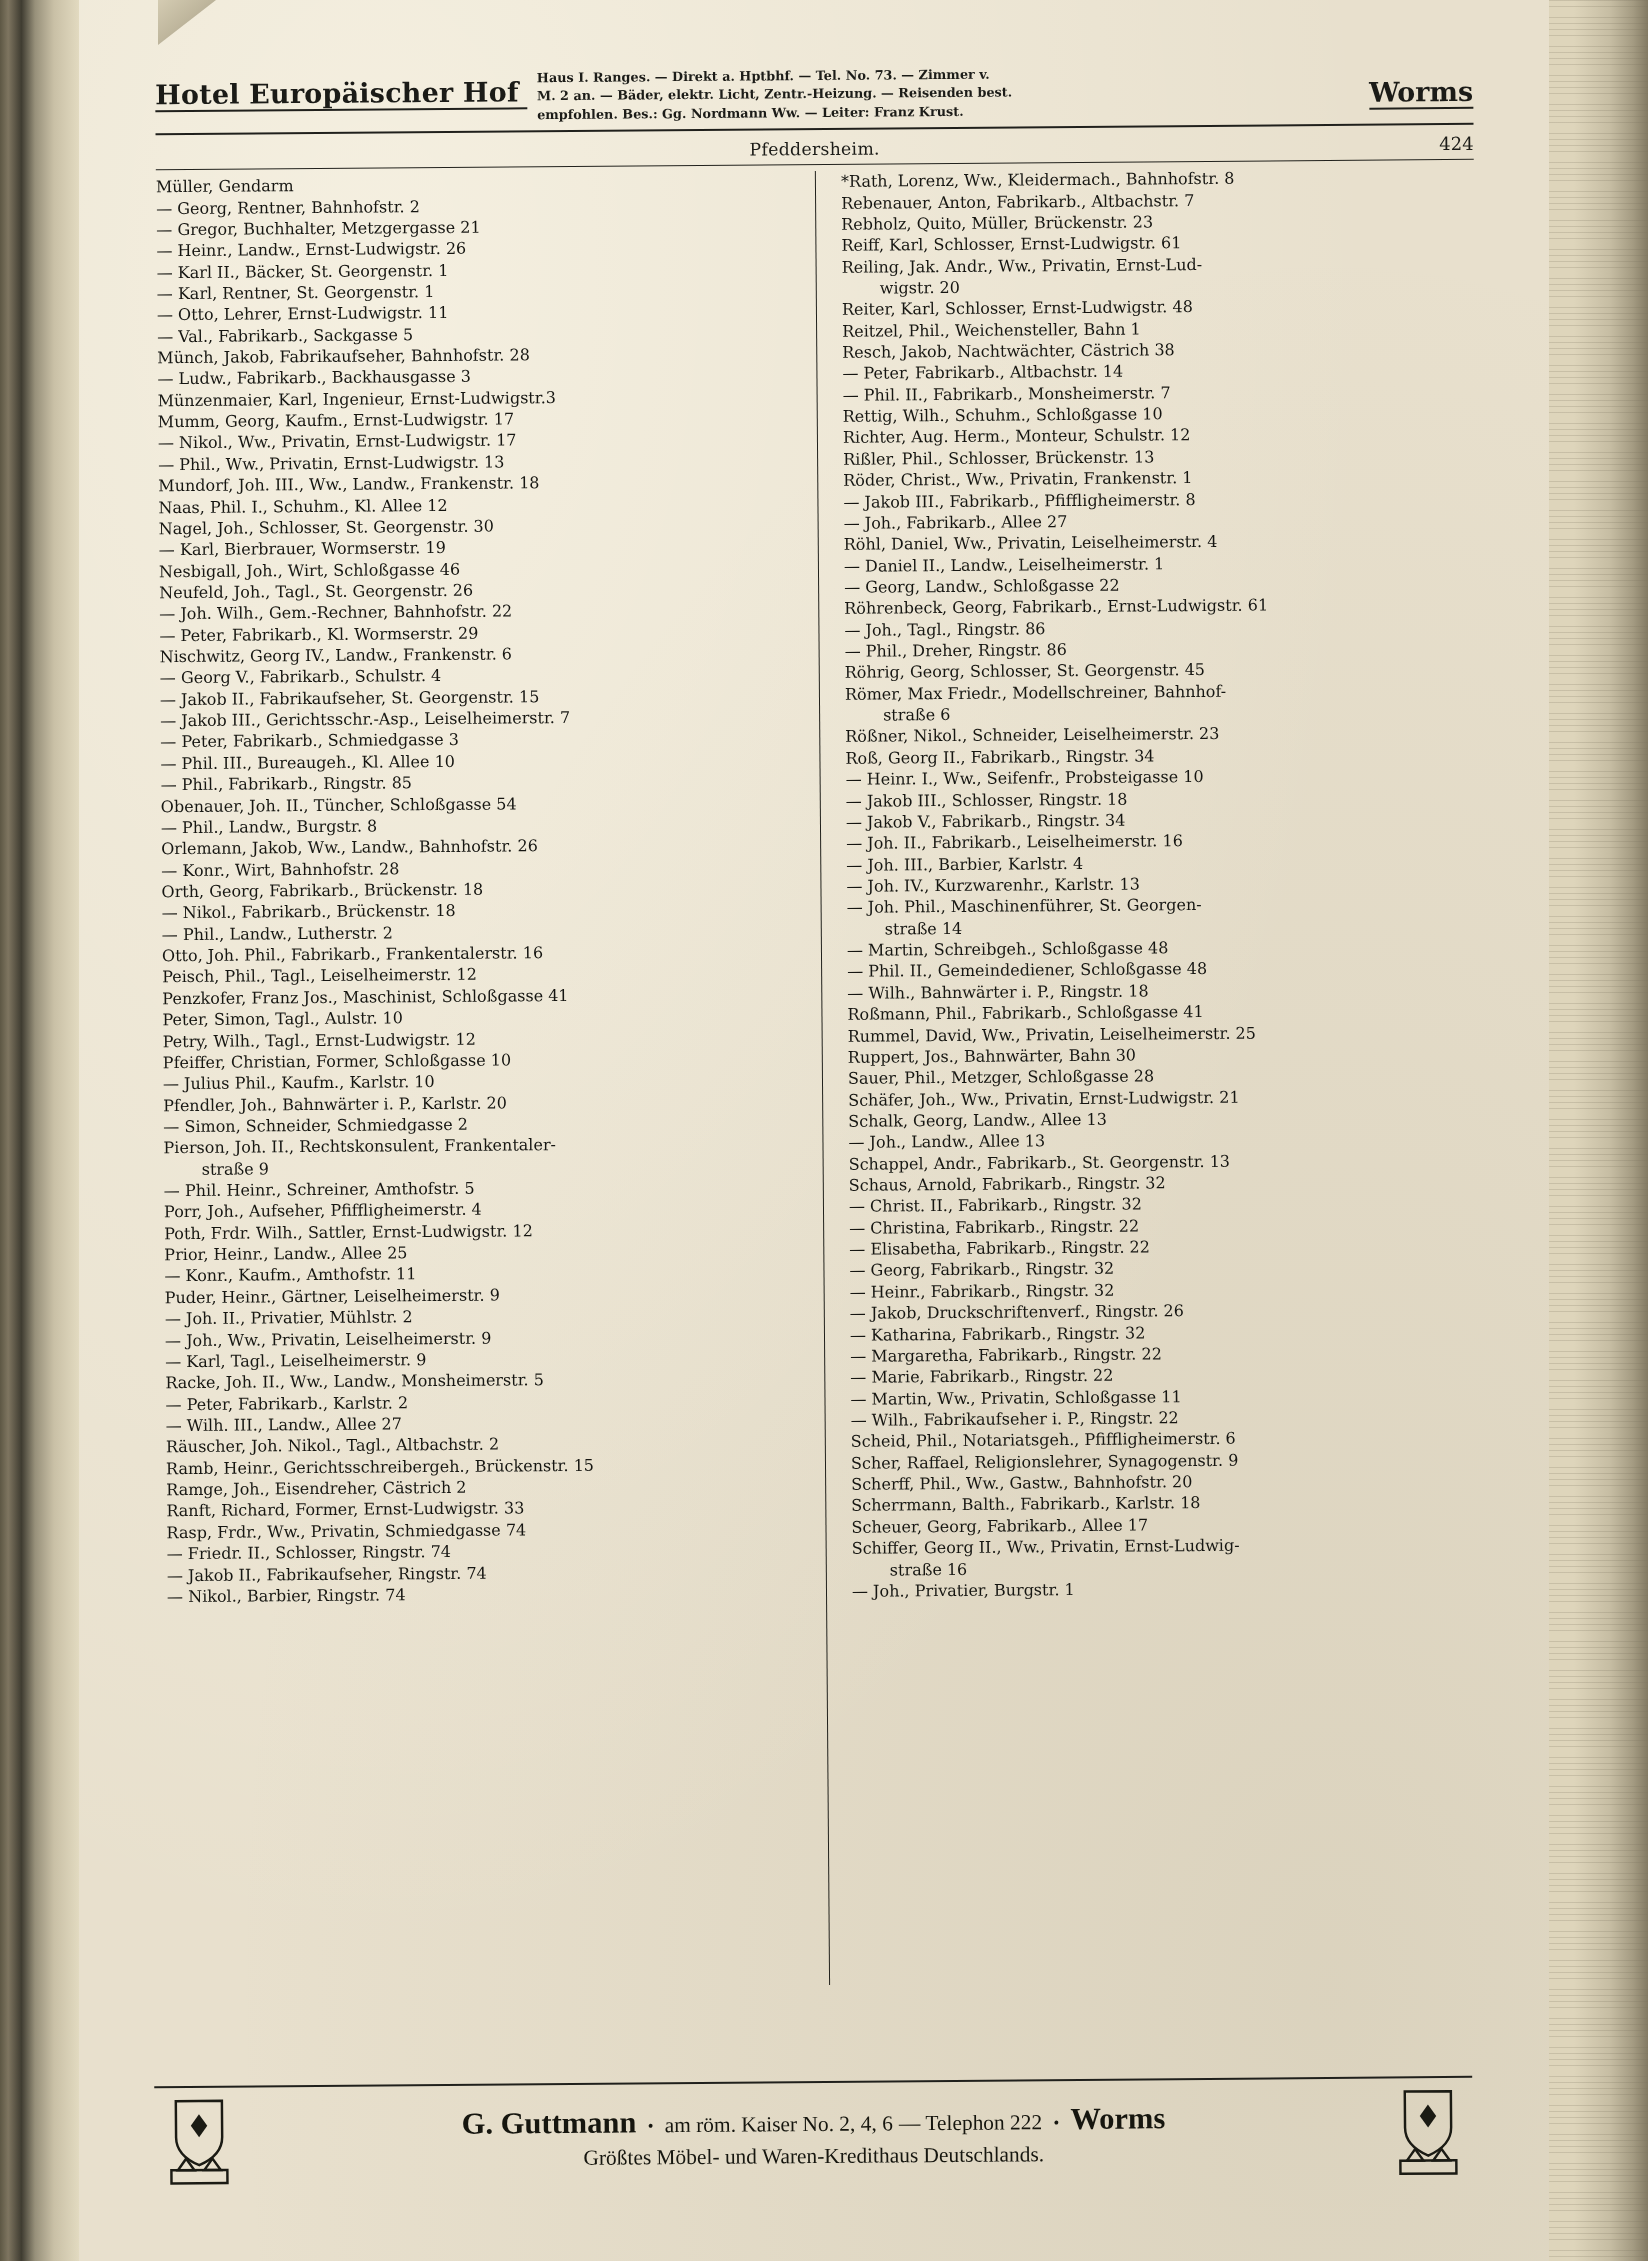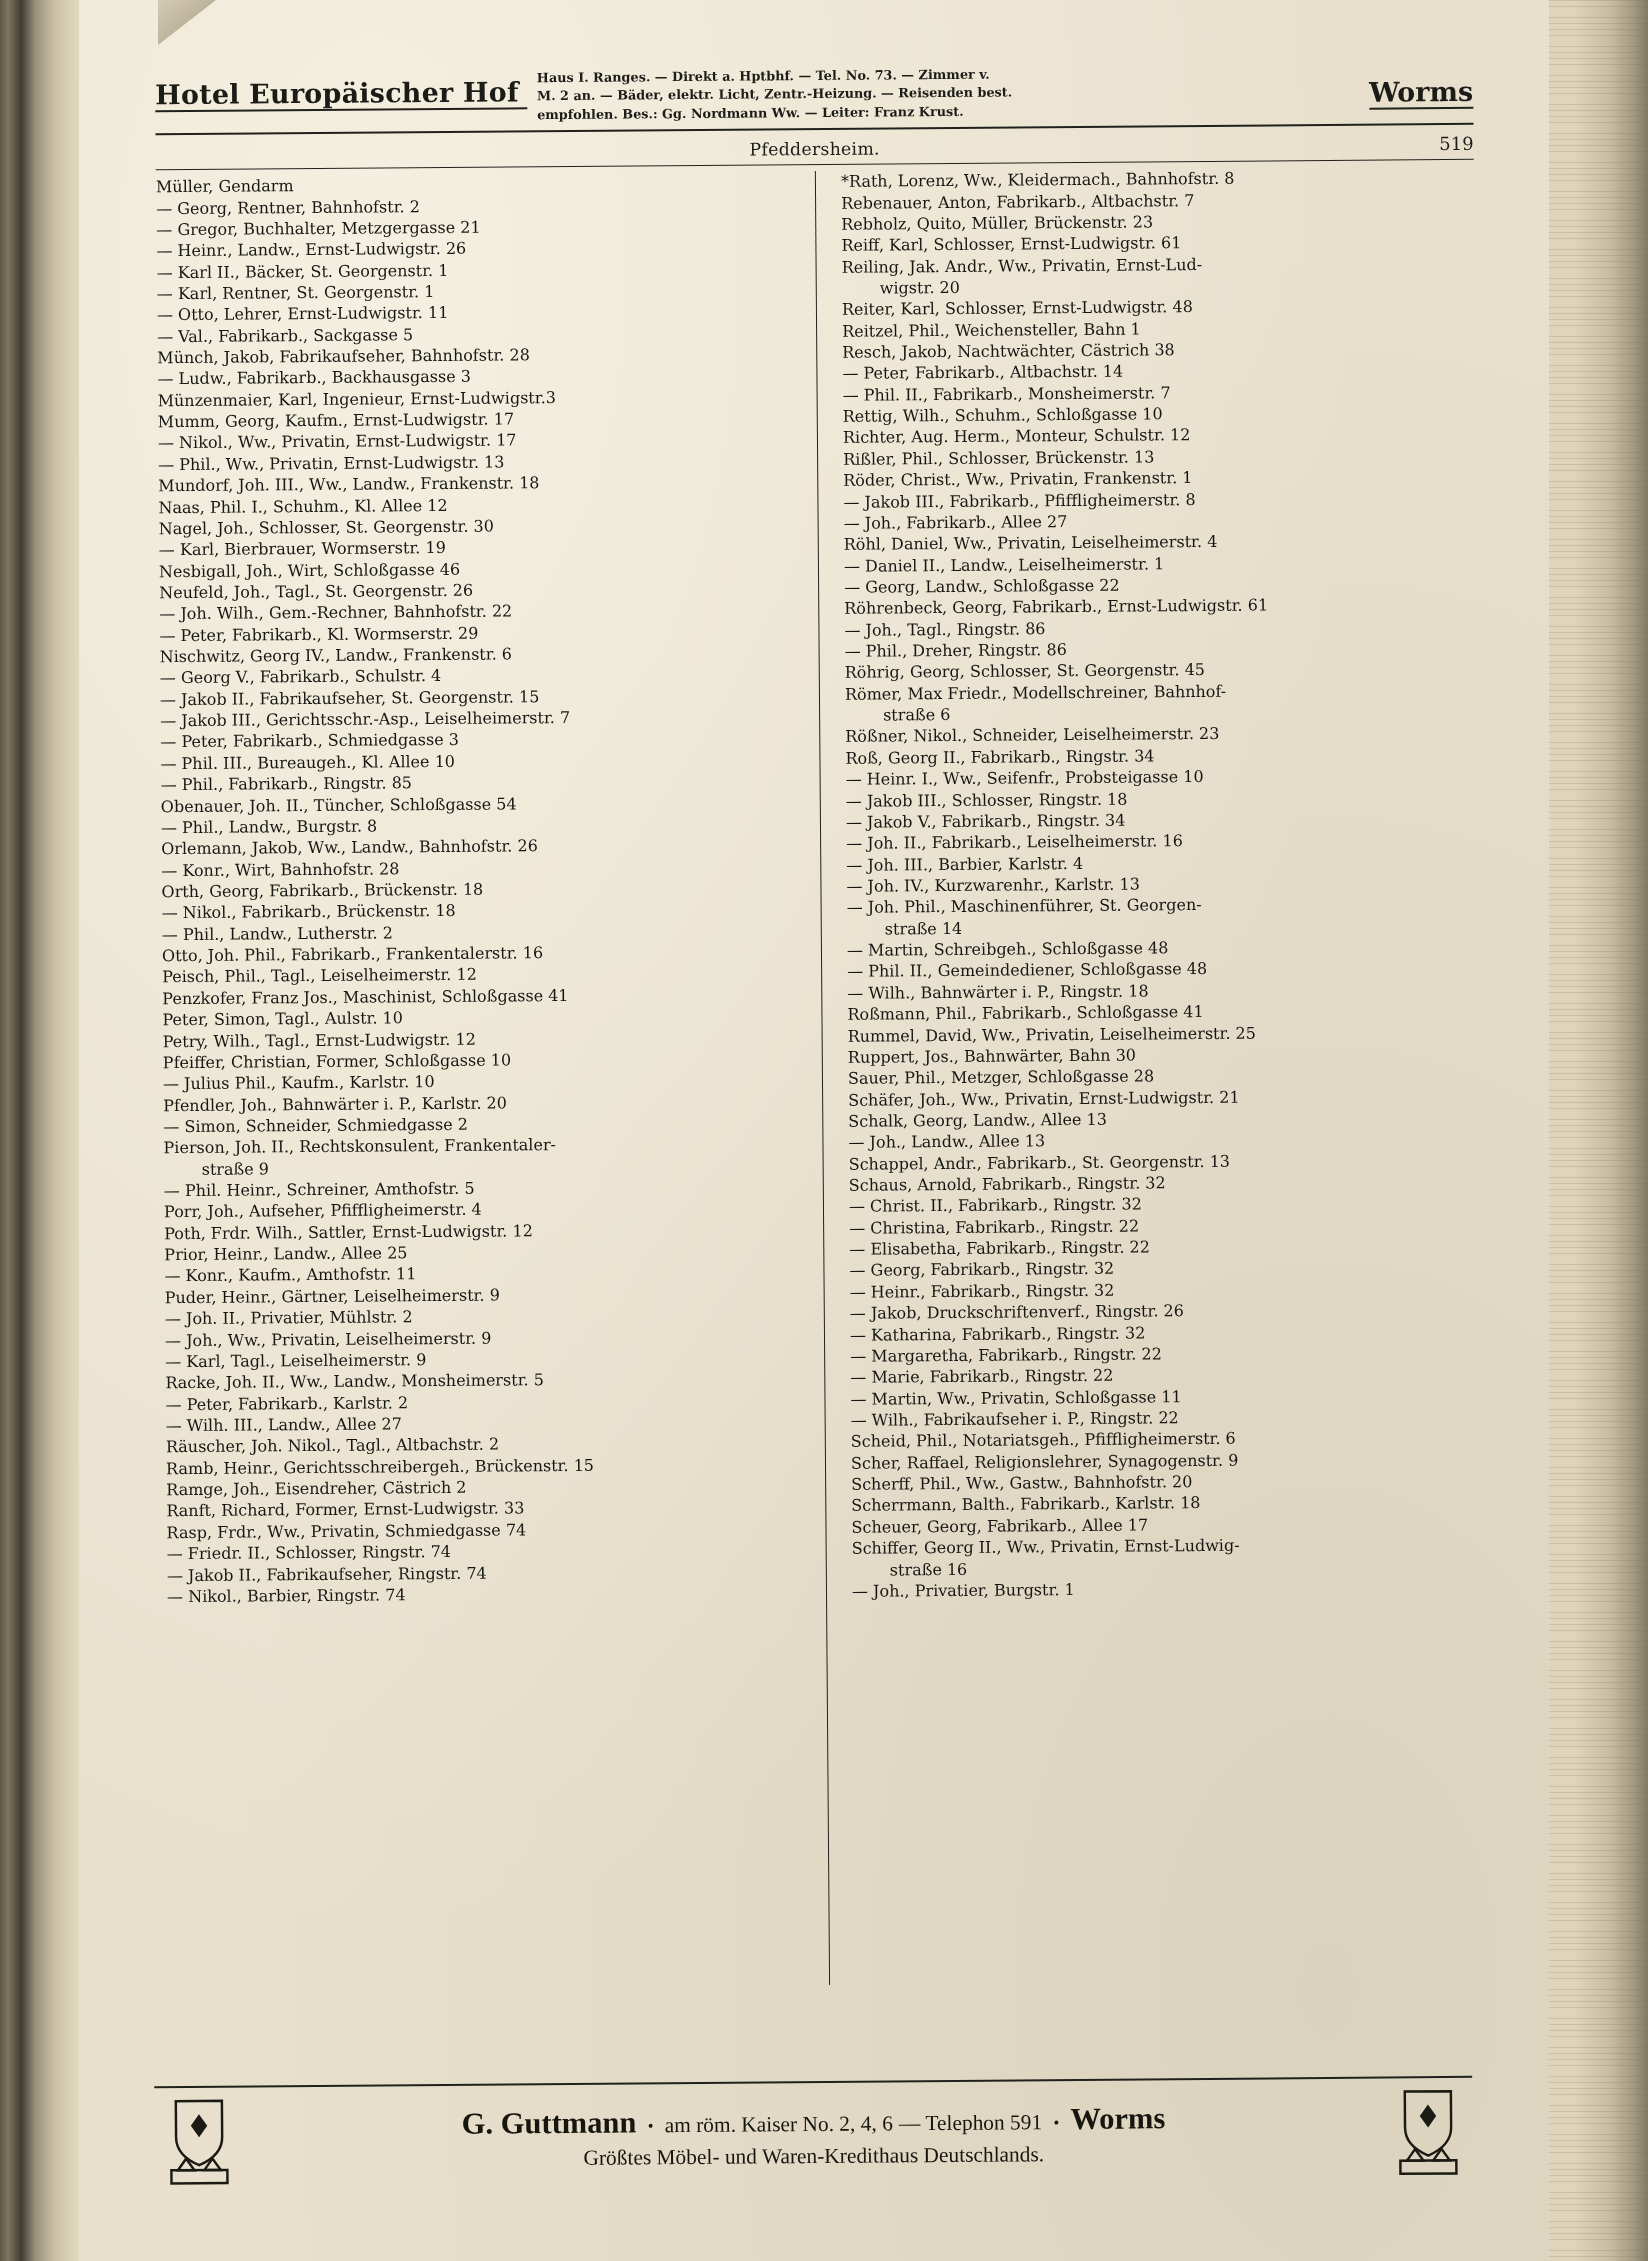--- a/index.html
+++ b/index.html
@@ -163,21 +163,21 @@
         <div class="banner-mid">
           <span class="ln">Haus I. Ranges. — Direkt a. Hptbhf. — Tel. No. 73. — Zimmer v.</span>
           <span class="ln">M. 2 an. — Bäder, elektr. Licht, Zentr.-Heizung. — Reisenden best.</span>
           <span class="ln">empfohlen.  Bes.: Gg. Nordmann Ww. — Leiter: Franz Krust.</span>
         </div>
         <div class="banner-right">Worms</div>
       </div>
 
       <div class="runhead">
         <span class="place">Pfeddersheim.</span>
-        <span class="pageno">519</span>
+        <span class="pageno">424</span>
       </div>
 
       <div class="cols">
         <div class="col left" id="col-left">
             <div class="entry">Müller, Gendarm</div>
             <div class="entry">— Georg, Rentner, Bahnhofstr. 2</div>
             <div class="entry">— Gregor, Buchhalter, Metzgergasse 21</div>
             <div class="entry">— Heinr., Landw., Ernst-Ludwigstr. 26</div>
             <div class="entry">— Karl II., Bäcker, St. Georgenstr. 1</div>
             <div class="entry">— Karl, Rentner, St. Georgenstr. 1</div>
@@ -324,21 +324,21 @@
           <path d="M14 90 h68 v16 h-68 z" fill="none" stroke="#1b1b14" stroke-width="3"></path>
           <path d="M22 90 l10 -14 l10 14 z M54 90 l10 -14 l10 14 z" fill="none" stroke="#1b1b14" stroke-width="3"></path>
         </svg>
       </div>
       <div class="ad-body">
         <div class="ad-line1">
           <span class="big">G. Guttmann</span>
           <span class="dotsep">•</span>
           <span class="mid">am röm. Kaiser No. 2, 4, 6</span>
           <span class="mid"> — </span>
-          <span class="mid">Telephon 591</span>
+          <span class="mid">Telephon 222</span>
           <span class="dotsep">•</span>
           <span class="big">Worms</span>
         </div>
         <div class="ad-line2">Größtes Möbel- und Waren-Kredithaus Deutschlands.</div>
       </div>
       <div class="ad-emblem">
         <svg width="79" height="91" viewBox="0 0 96 110">
           <path d="M20 6 h56 v44 c0 18 -14 28 -28 34 c-14 -6 -28 -16 -28 -34 z" fill="none" stroke="#1b1b14" stroke-width="3"></path>
           <path d="M48 22 l10 14 l-10 14 l-10 -14 z" fill="#1b1b14"></path>
           <path d="M14 90 h68 v16 h-68 z" fill="none" stroke="#1b1b14" stroke-width="3"></path>

